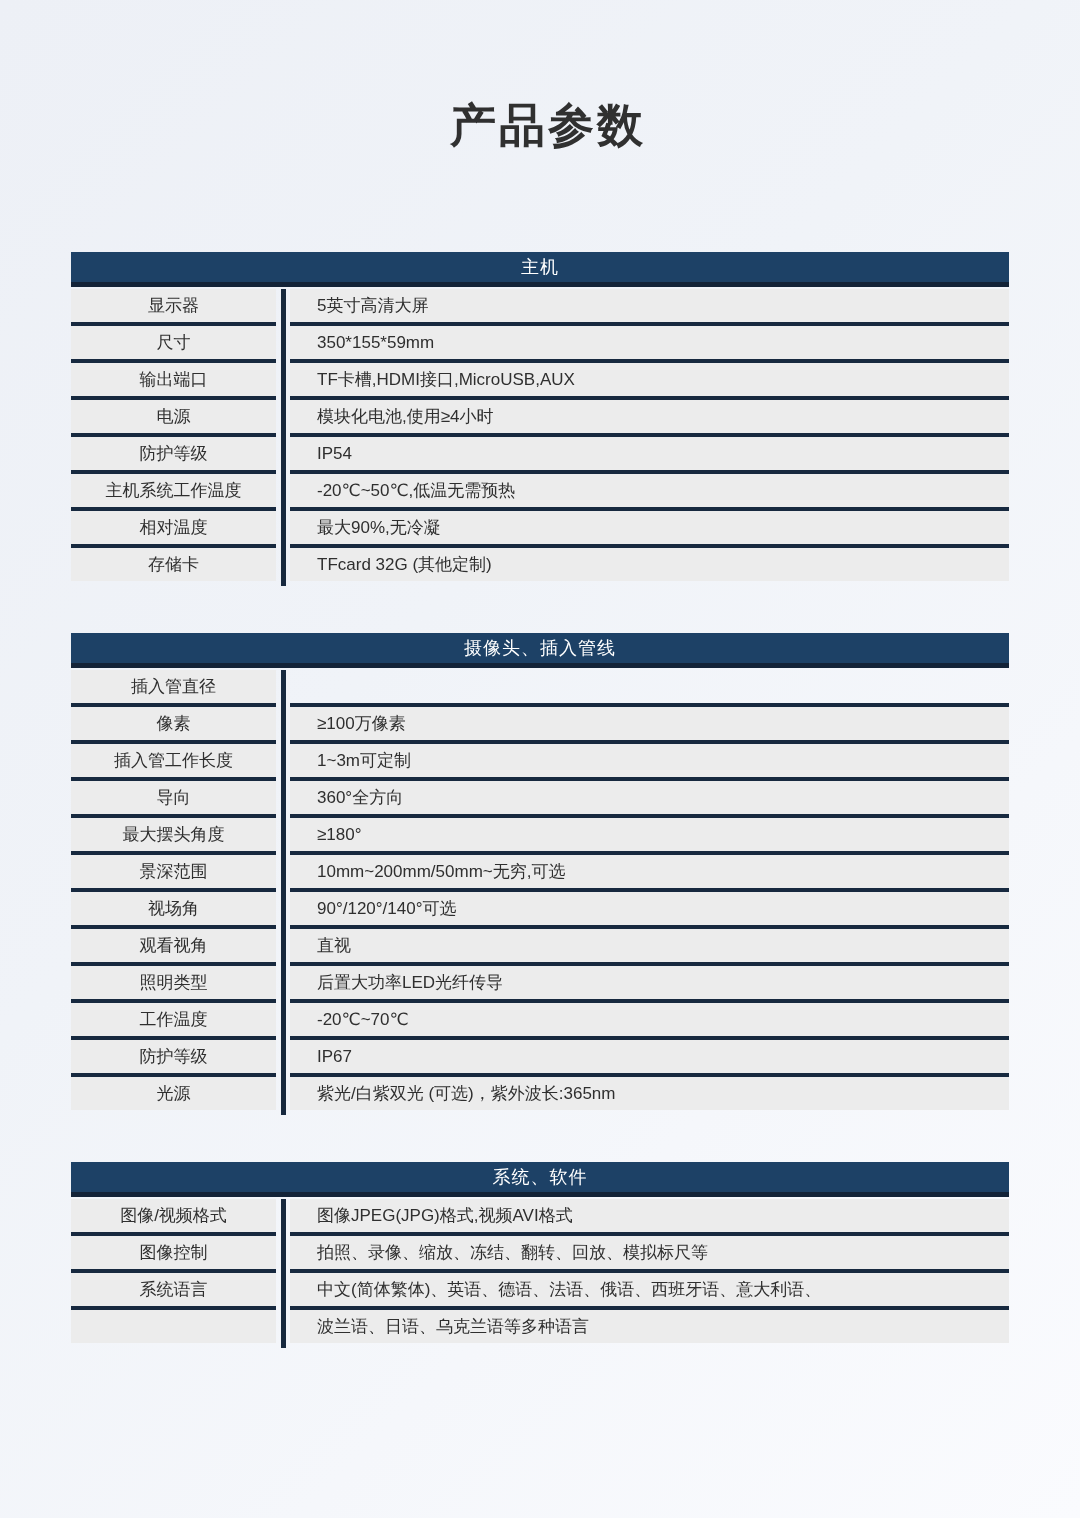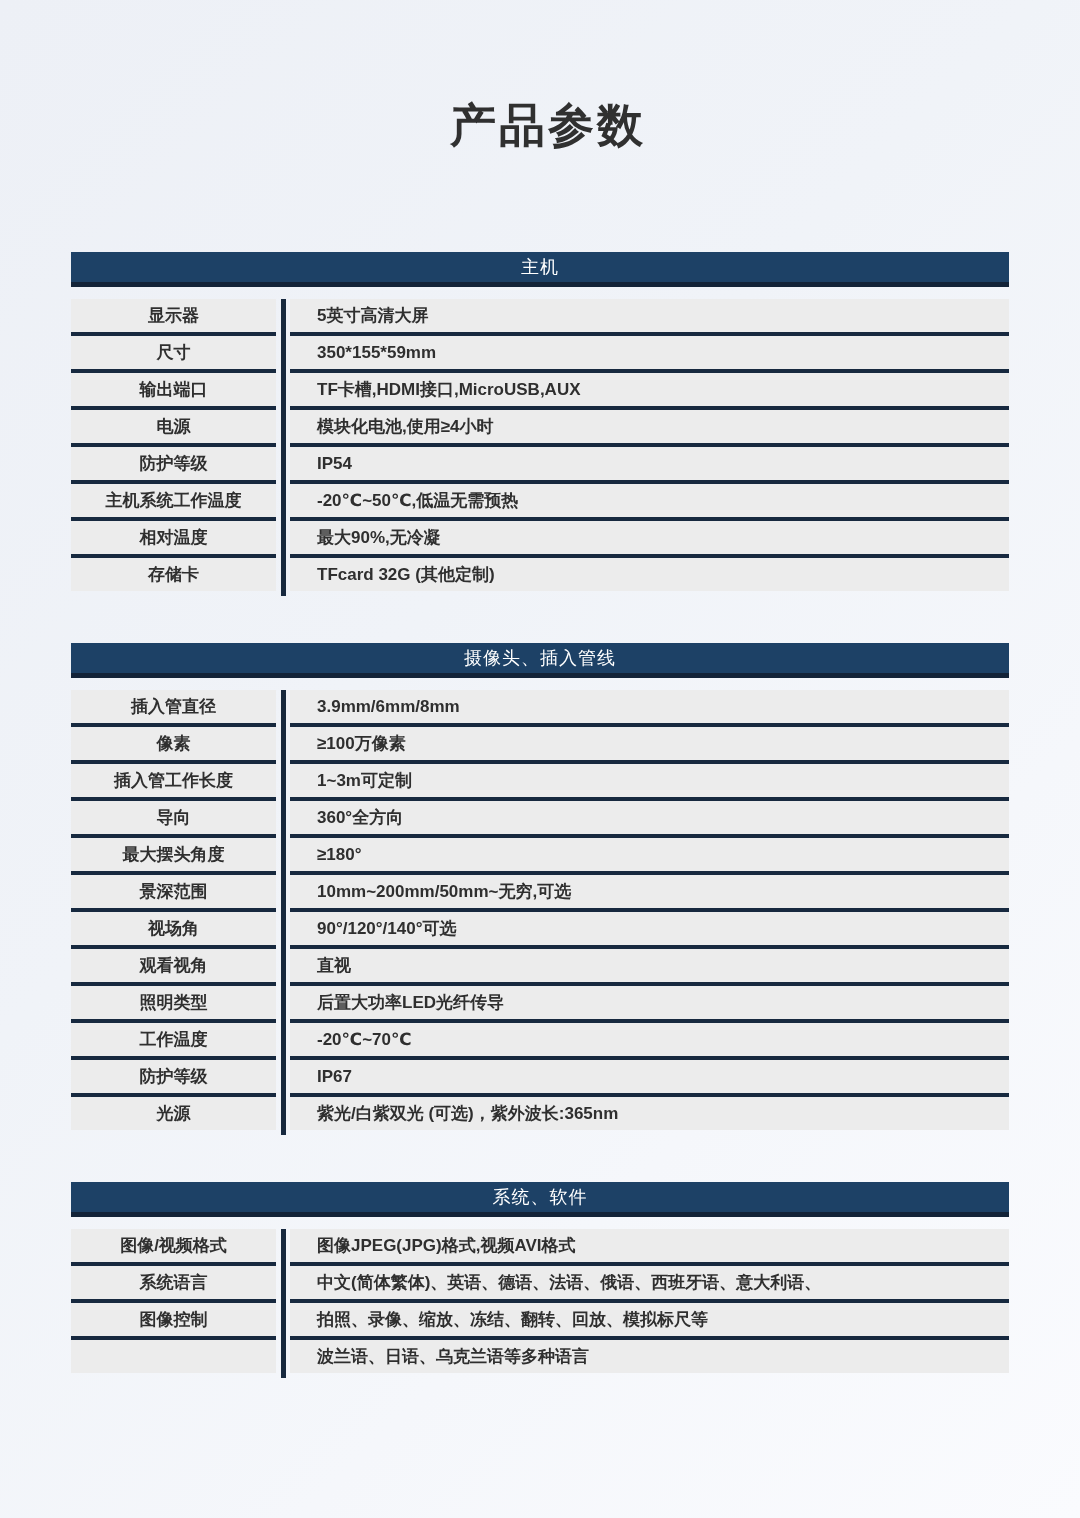--- a/index.html
+++ b/index.html
@@ -22,40 +22,40 @@
   }
   #tables-root {
     width: 938px;
     margin: 99px auto 0 auto;
   }
   .spec-table { margin-bottom: 52px; }
   .table-header {
     height: 30px;
     background: #1d4166;
     border-bottom: 5px solid #132338;
-    margin-bottom: 12px;
+    margin-bottom: 2px;
     color: #ffffff;
     font-size: 18px;
     letter-spacing: 1px;
     display: flex;
     align-items: center;
     justify-content: center;
   }
   .table-body {
     position: relative;
   }
   .v-divider {
     position: absolute;
     left: 210px;
     top: 0;
     bottom: -5px;
     width: 5px;
     background: #17293f;
   }
-  .spec-row { display: flex; font-weight: bold; }
+  .spec-row { display: flex; }
   .cell {
     background: #ececec;
     height: 33px;
     display: flex;
     align-items: center;
     font-size: 17px;
     color: #2f2f2f;
   }
   .label-cell {
     width: 205px;
@@ -137,21 +137,20 @@
   </section>
 
   <section class="spec-table">
     <div class="table-header">摄像头、插入管线</div>
     <div class="table-body">
       <div class="v-divider"></div>
 
   <div class="spec-row">
     <div class="cell label-cell">插入管直径</div>
     <div class="cell-gap"></div>
-    <div class="cell value-cell">3.9mm/6mm/8mm</div>
   </div>
 
   <div class="spec-row">
     <div class="cell label-cell">像素</div>
     <div class="cell-gap"></div>
     <div class="cell value-cell">≥100万像素</div>
   </div>
 
   <div class="spec-row">
     <div class="cell label-cell">插入管工作长度</div>
@@ -220,31 +219,31 @@
     <div class="table-body">
       <div class="v-divider"></div>
 
   <div class="spec-row">
     <div class="cell label-cell">图像/视频格式</div>
     <div class="cell-gap"></div>
     <div class="cell value-cell">图像JPEG(JPG)格式,视频AVI格式</div>
   </div>
 
   <div class="spec-row">
+    <div class="cell label-cell">图像控制</div>
+    <div class="cell-gap"></div>
+    <div class="cell value-cell">拍照、录像、缩放、冻结、翻转、回放、模拟标尺等</div>
+  </div>
+
+  <div class="spec-row">
     <div class="cell label-cell">系统语言</div>
     <div class="cell-gap"></div>
     <div class="cell value-cell">中文(简体繁体)、英语、德语、法语、俄语、西班牙语、意大利语、</div>
   </div>
 
   <div class="spec-row">
-    <div class="cell label-cell">图像控制</div>
-    <div class="cell-gap"></div>
-    <div class="cell value-cell">拍照、录像、缩放、冻结、翻转、回放、模拟标尺等</div>
-  </div>
-
-  <div class="spec-row">
     <div class="cell label-cell"></div>
     <div class="cell-gap"></div>
     <div class="cell value-cell">波兰语、日语、乌克兰语等多种语言</div>
   </div>
 </div>
   </section>
 </div>
 
 </body></html>

